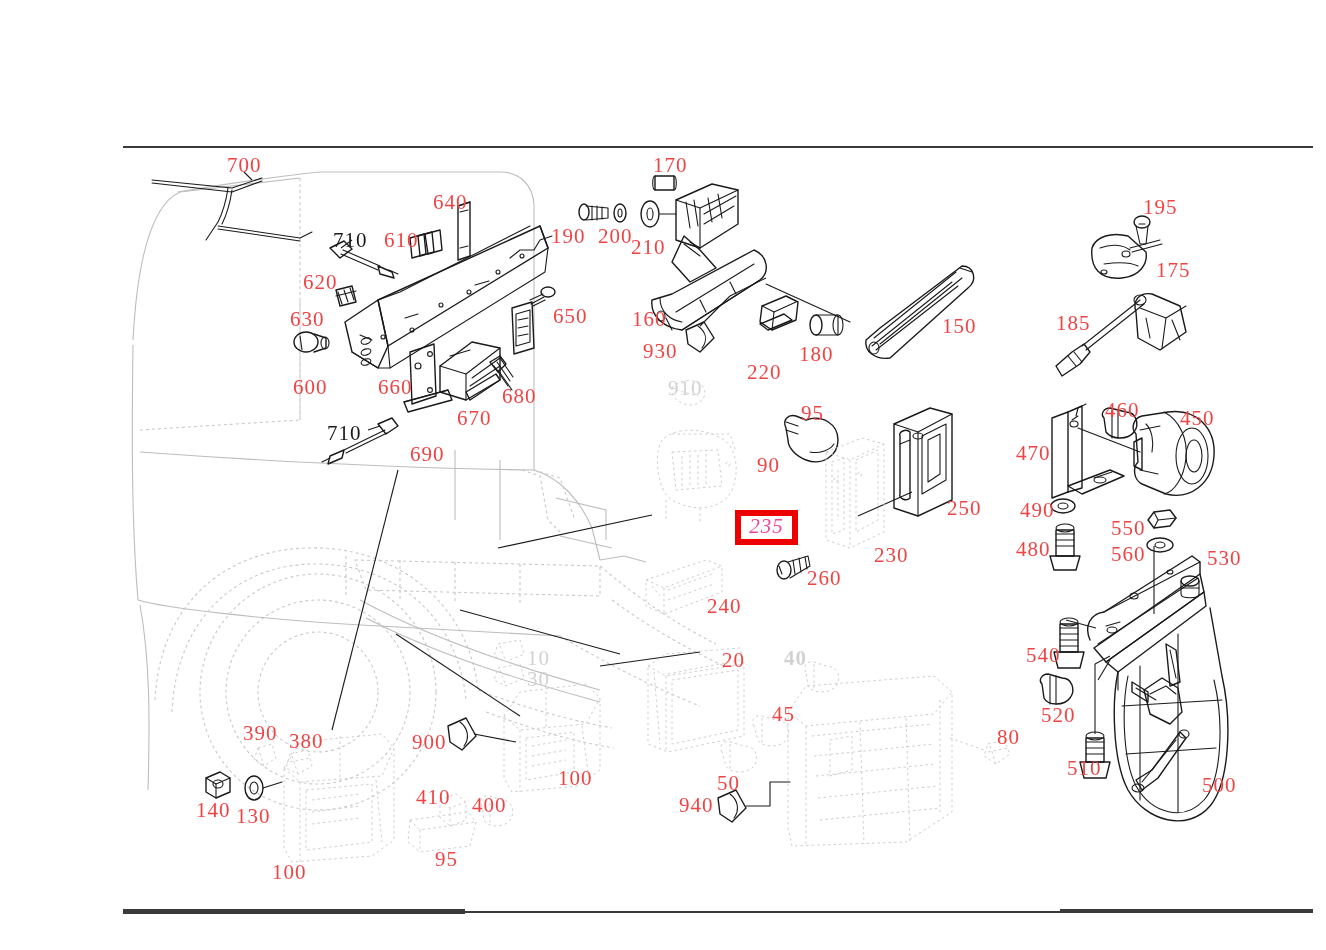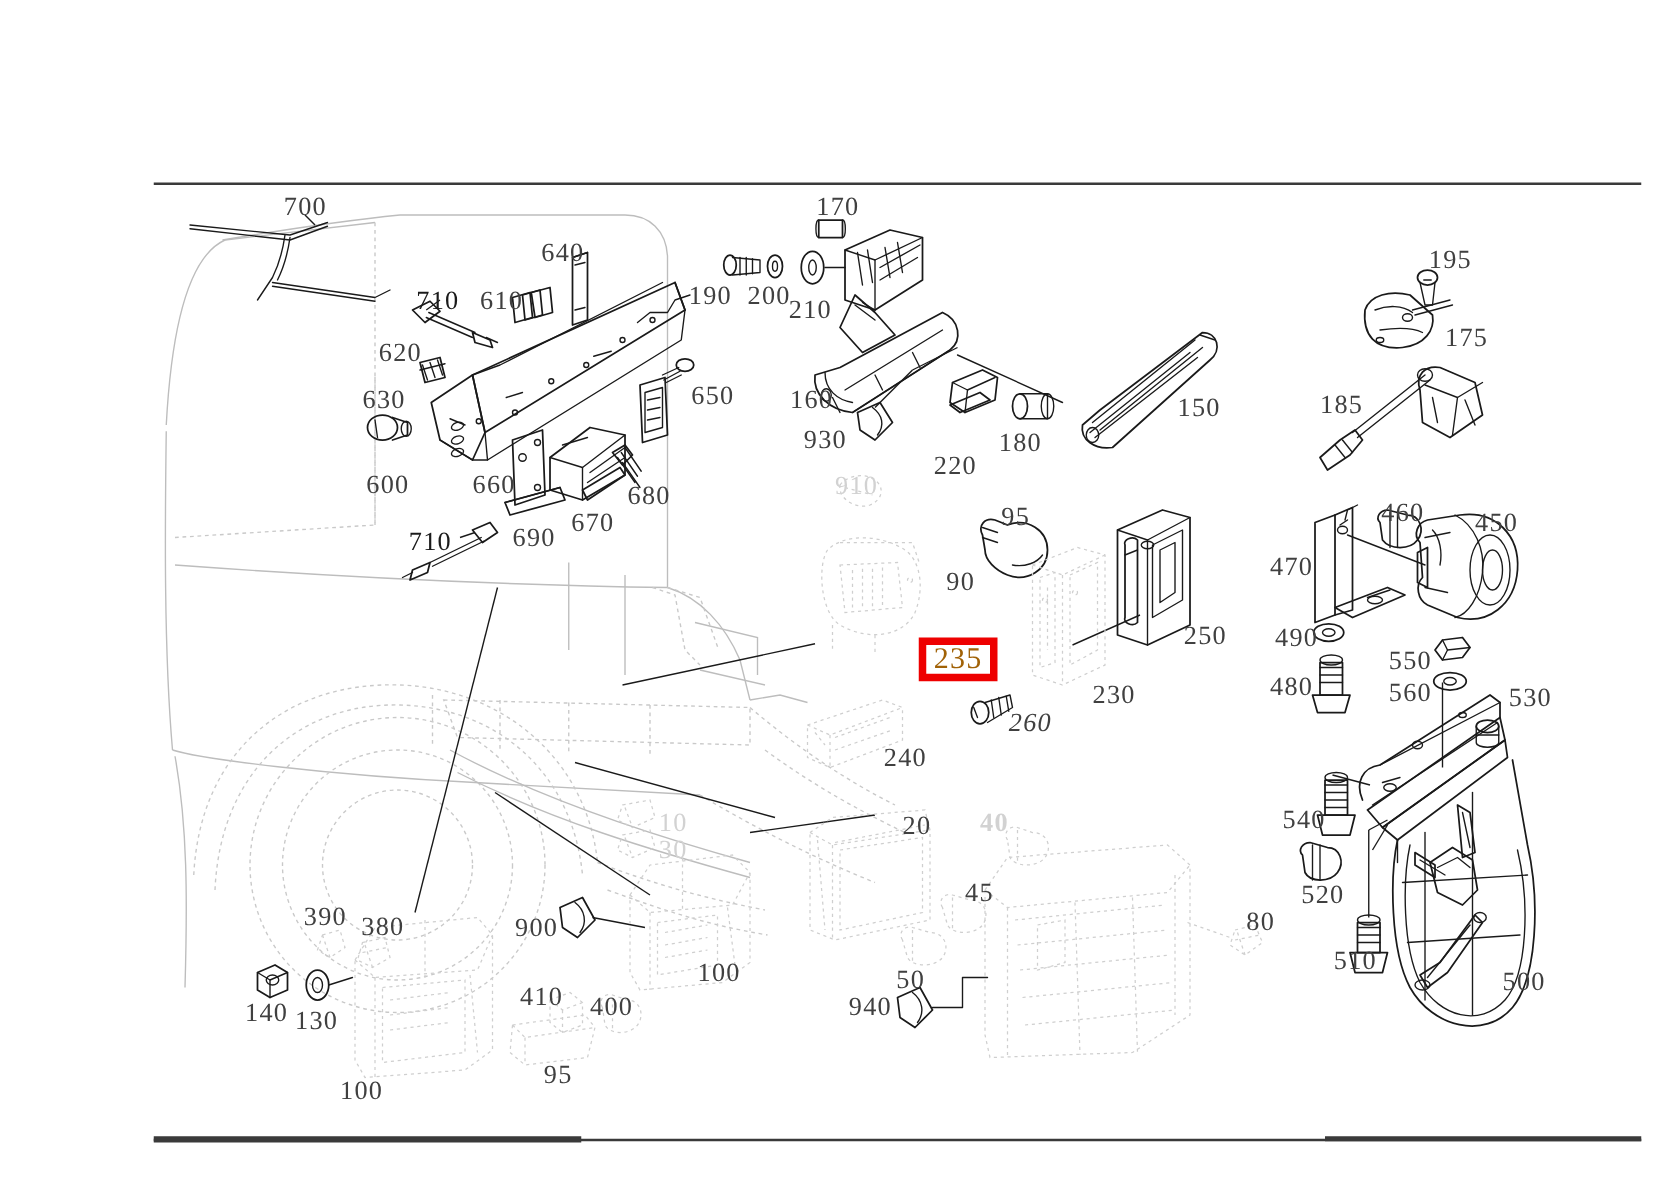--- a/index.html
+++ b/index.html
@@ -16,35 +16,35 @@
   .lbl{
     position:absolute;
     font-family:"Liberation Serif", serif;
     font-size:21px;
     line-height:1;
     color:#1a1a1a;
     white-space:nowrap;
     letter-spacing:1px;
     -webkit-font-smoothing:none;
   }
-  .lbl.faint{color:#404040;}
+  .lbl.faint{color:#ef4444;}
   .lbl.vfaint{color:#d2d2d2;}
 
   
   .hl{
     position:absolute;
     box-sizing:border-box;
     border:6px solid #ee0000;
     background:#ffffff;
     display:flex;align-items:center;justify-content:center;
   }
   .hl .lbltext{
     font-family:"Liberation Serif", serif;
-    font-size:24px;color:#a16207;letter-spacing:1px;line-height:1;
-    position:relative;top:-1px;
+    font-size:21px;color:#ec4899;letter-spacing:1px;line-height:1;
+    position:relative;top:-1px;font-style:italic;
   }
 
   .rule{position:absolute;background:#3a3a3a;}
 </style>
 </head>
 <body>
 
 <div id="stage">
 
   <svg id="art" viewBox="0 0 1326 950" xmlns="http://www.w3.org/2000/svg">
@@ -667,21 +667,21 @@
 
   <div class="lbl faint" style="left:227px;top:155px;">700</div>
   <div class="lbl faint" style="left:433px;top:192px;">640</div>
   <div class="lbl" style="left:333px;top:230px;">710</div>
   <div class="lbl faint" style="left:384px;top:230px;">610</div>
   <div class="lbl faint" style="left:303px;top:272px;">620</div>
   <div class="lbl faint" style="left:290px;top:309px;">630</div>
   <div class="lbl faint" style="left:293px;top:377px;">600</div>
   <div class="lbl faint" style="left:378px;top:377px;">660</div>
   <div class="lbl faint" style="left:457px;top:408px;">670</div>
-  <div class="lbl faint" style="left:410px;top:420px;">690</div>
+  <div class="lbl faint" style="left:410px;top:444px;">690</div>
   <div class="lbl faint" style="left:502px;top:386px;">680</div>
   <div class="lbl faint" style="left:553px;top:306px;">650</div>
   <div class="lbl" style="left:327px;top:423px;">710</div>
 
   <div class="lbl faint" style="left:653px;top:155px;">170</div>
   <div class="lbl faint" style="left:551px;top:226px;">190</div>
   <div class="lbl faint" style="left:598px;top:226px;">200</div>
   <div class="lbl faint" style="left:631px;top:237px;">210</div>
   <div class="lbl faint" style="left:632px;top:309px;">160</div>
   <div class="lbl faint" style="left:643px;top:341px;">930</div>
@@ -691,21 +691,21 @@
 
   <div class="lbl faint" style="left:1143px;top:197px;">195</div>
   <div class="lbl faint" style="left:1156px;top:260px;">175</div>
   <div class="lbl faint" style="left:1056px;top:313px;">185</div>
 
   <div class="lbl vfaint" style="left:668px;top:378px;">910</div>
   <div class="lbl faint" style="left:801px;top:403px;">95</div>
   <div class="lbl faint" style="left:757px;top:455px;">90</div>
   <div class="lbl faint" style="left:947px;top:498px;">250</div>
   <div class="lbl faint" style="left:874px;top:545px;">230</div>
-  <div class="lbl faint" style="left:807px;top:568px;font-style:italic;">260</div>
+  <div class="lbl faint" style="left:807px;top:568px;">260</div>
   <div class="lbl faint" style="left:707px;top:596px;">240</div>
 
   <div class="lbl faint" style="left:1016px;top:443px;">470</div>
   <div class="lbl faint" style="left:1105px;top:400px;">460</div>
   <div class="lbl faint" style="left:1180px;top:408px;">450</div>
   <div class="lbl faint" style="left:1020px;top:500px;">490</div>
   <div class="lbl faint" style="left:1016px;top:539px;">480</div>
   <div class="lbl faint" style="left:1111px;top:518px;">550</div>
   <div class="lbl faint" style="left:1111px;top:544px;">560</div>
   <div class="lbl faint" style="left:1207px;top:548px;">530</div>

